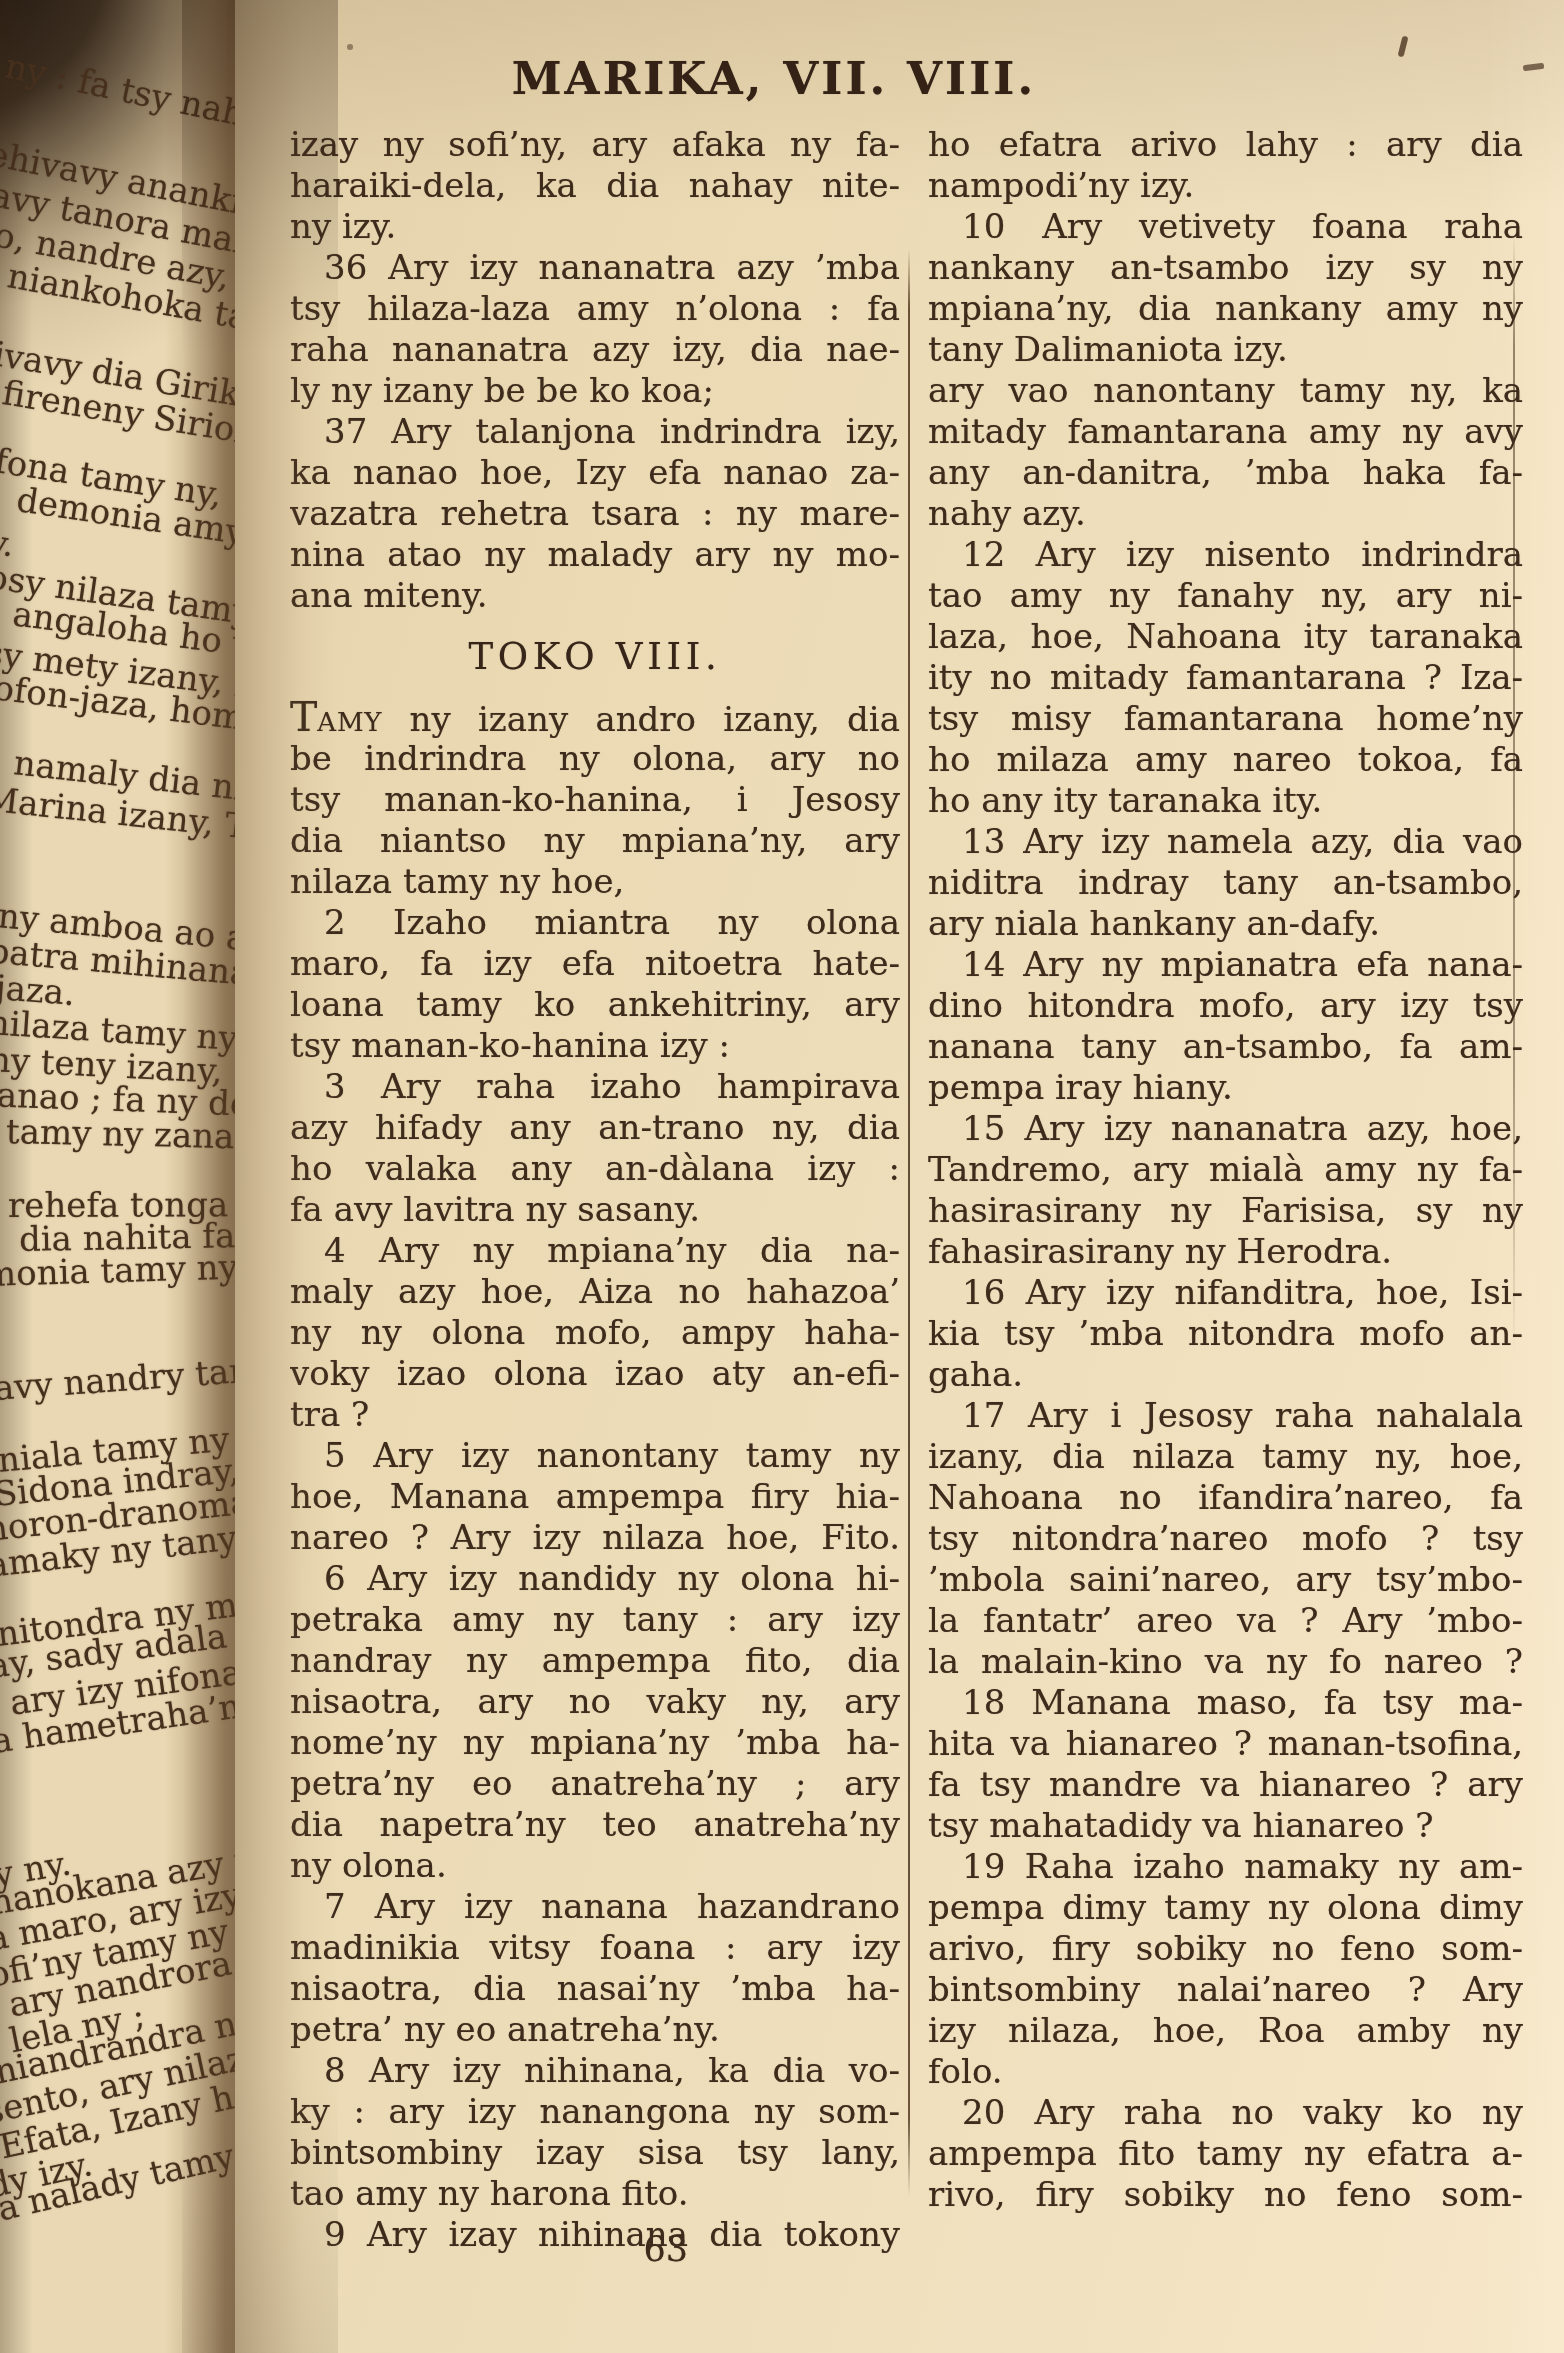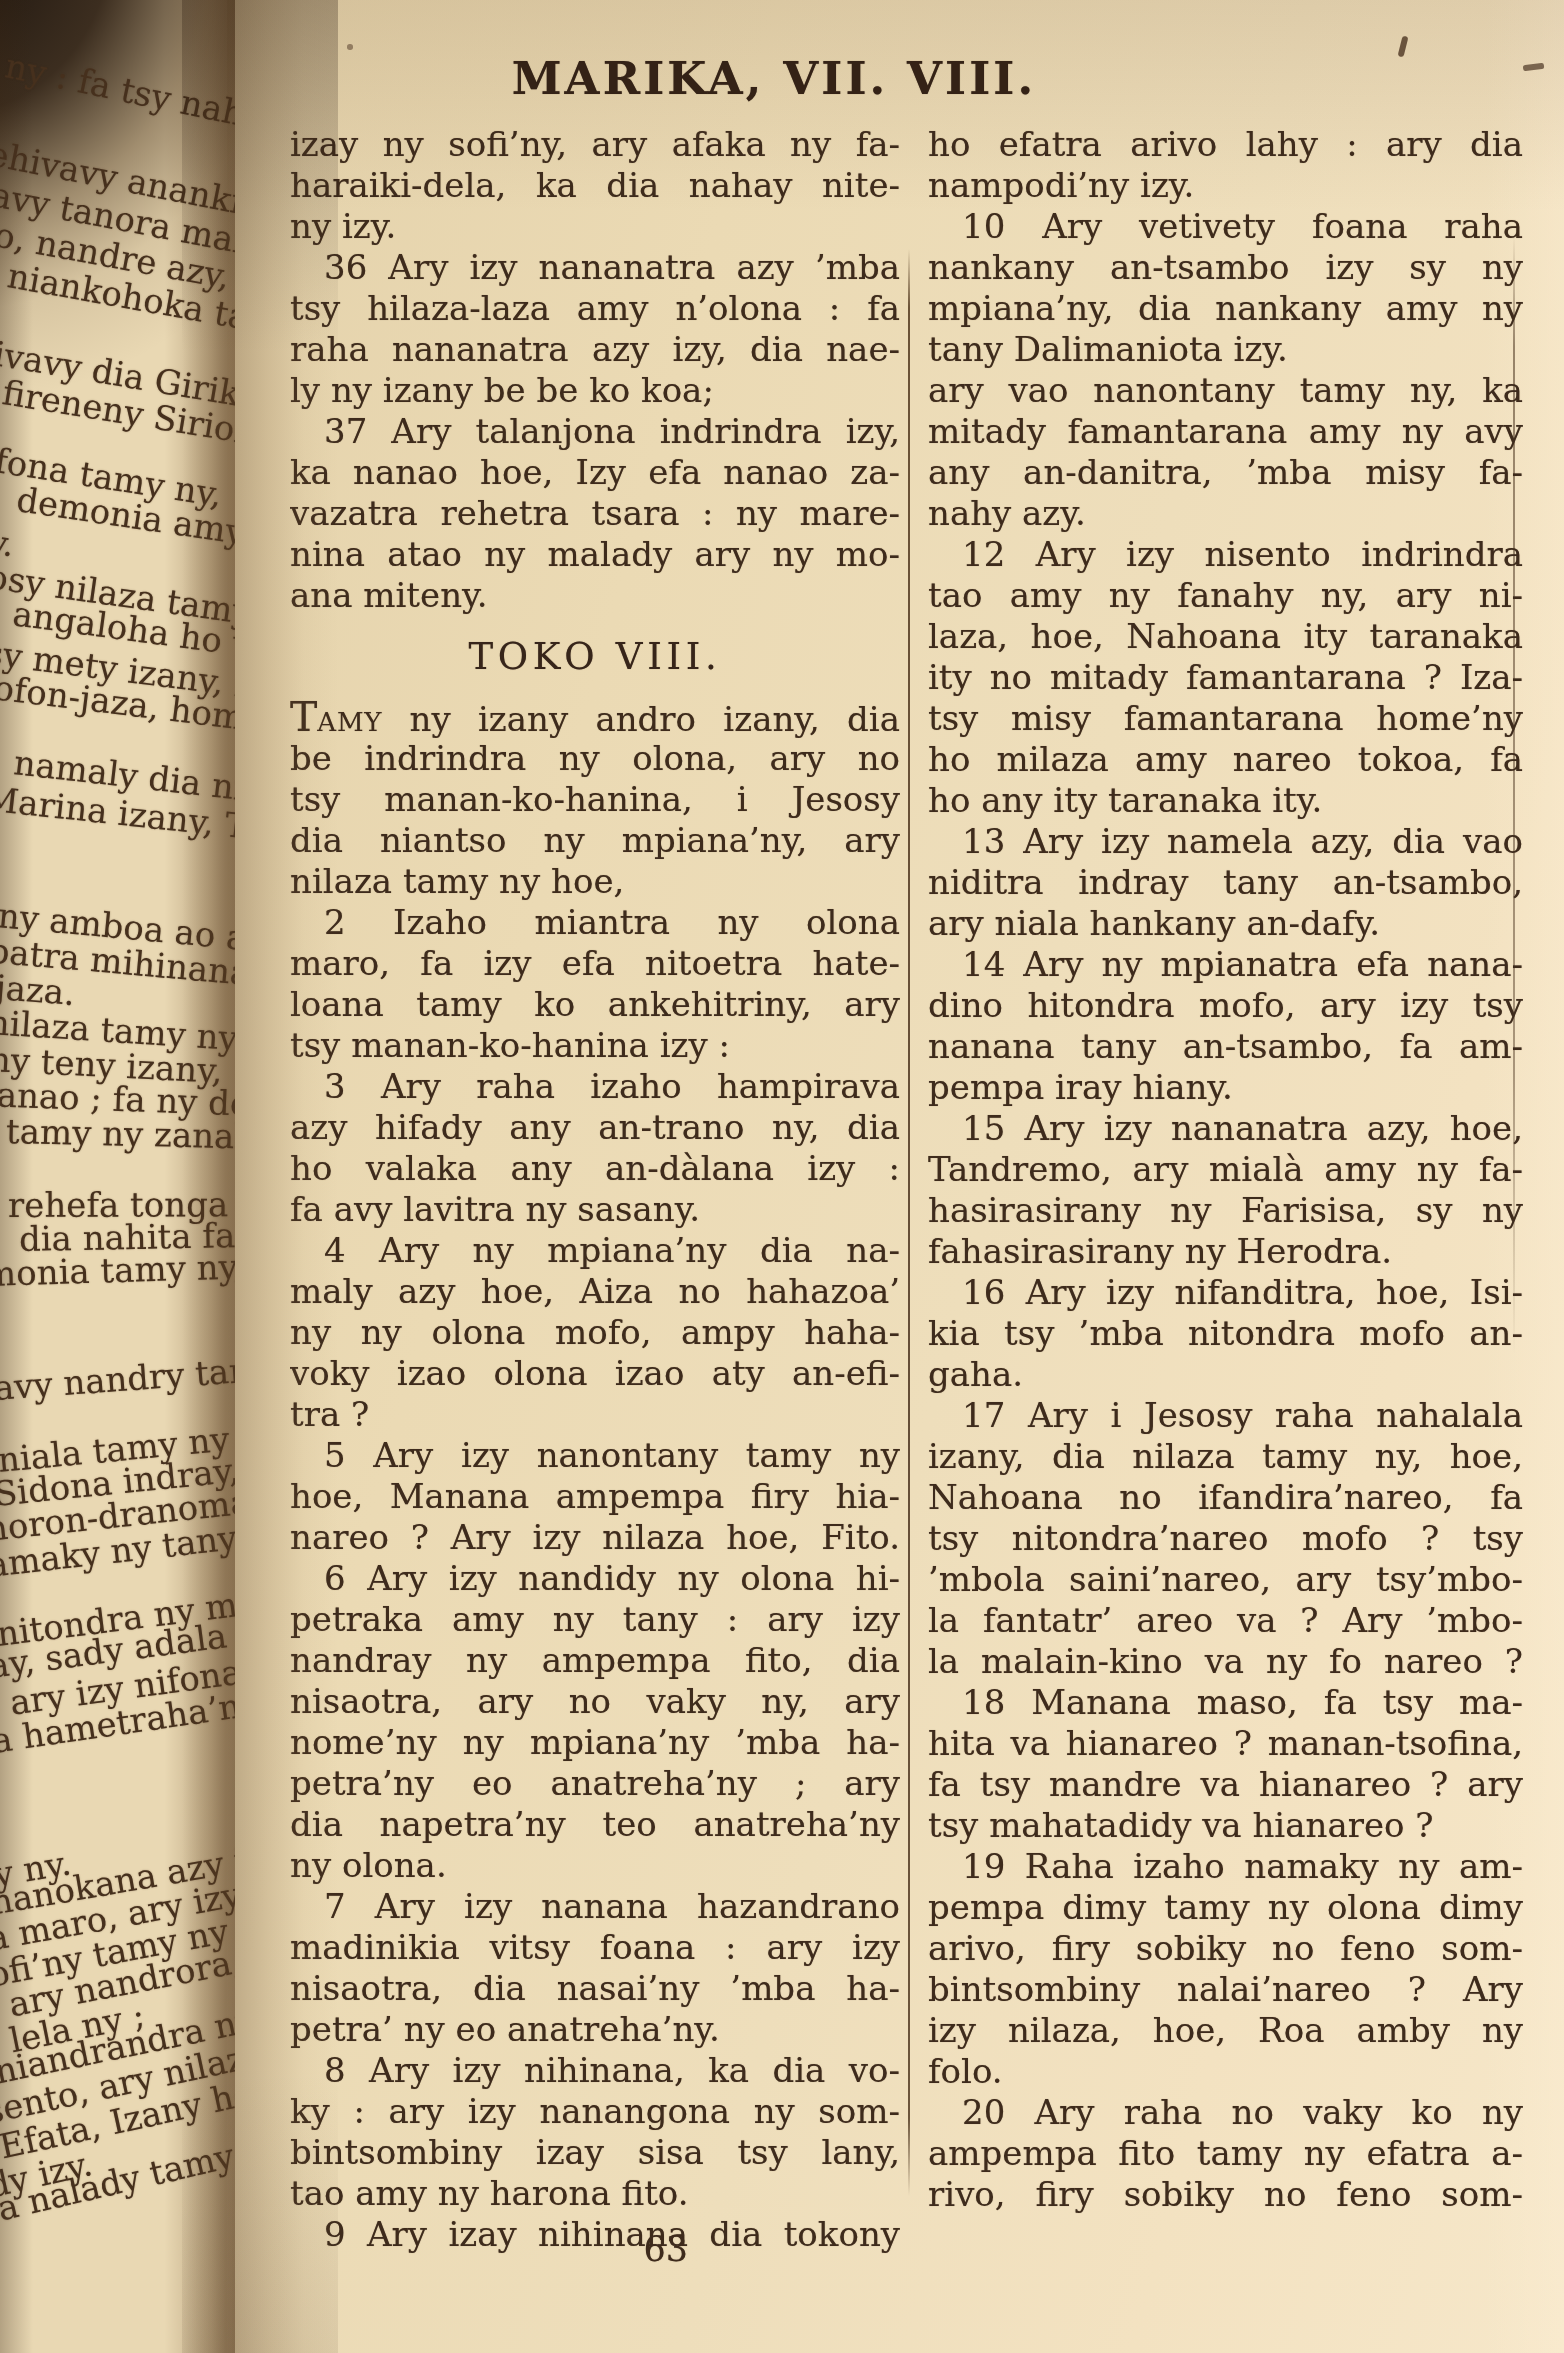--- a/index.html
+++ b/index.html
@@ -214,21 +214,21 @@
 
 <div id="colR">
     <div class="line j">ho efatra arivo lahy : ary dia</div>
     <div class="line">nampodi’ny izy.</div>
     <div class="line ind j">10 Ary vetivety foana raha</div>
     <div class="line j">nankany an-tsambo izy sy ny</div>
     <div class="line j">mpiana’ny, dia nankany amy ny</div>
     <div class="line">tany Dalimaniota izy.</div>
     <div class="line j">ary vao nanontany tamy ny, ka</div>
     <div class="line j">mitady famantarana amy ny avy</div>
-    <div class="line j">any an-danitra, ’mba misy fa-</div>
+    <div class="line j">any an-danitra, ’mba haka fa-</div>
     <div class="line">nahy azy.</div>
     <div class="line ind j">12 Ary izy nisento indrindra</div>
     <div class="line j">tao amy ny fanahy ny, ary ni-</div>
     <div class="line j">laza, hoe, Nahoana ity taranaka</div>
     <div class="line j">ity no mitady famantarana ? Iza-</div>
     <div class="line j">tsy misy famantarana home’ny</div>
     <div class="line j">ho milaza amy nareo tokoa, fa</div>
     <div class="line">ho any ity taranaka ity.</div>
     <div class="line ind j">13 Ary izy namela azy, dia vao</div>
     <div class="line j">niditra indray tany an-tsambo,</div>

